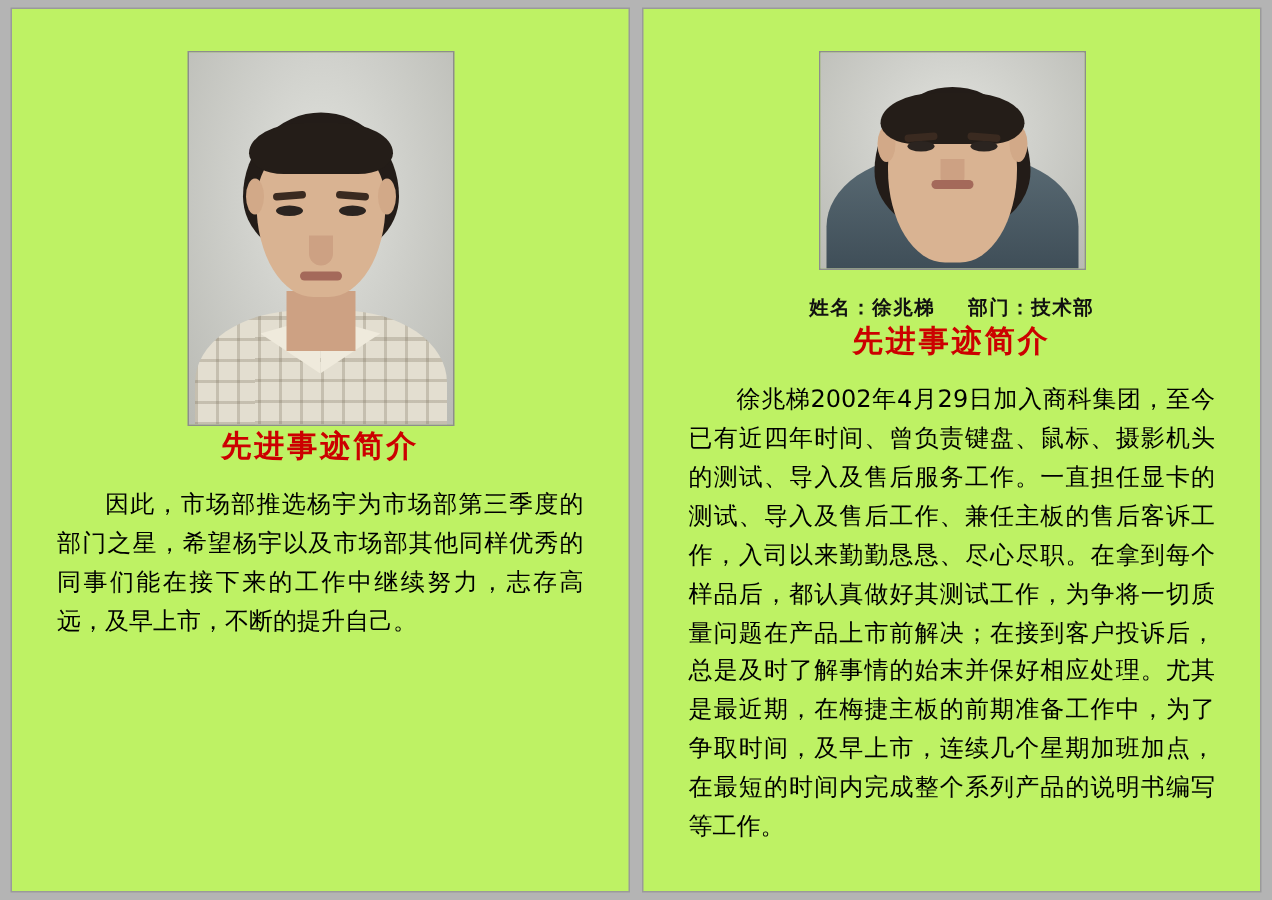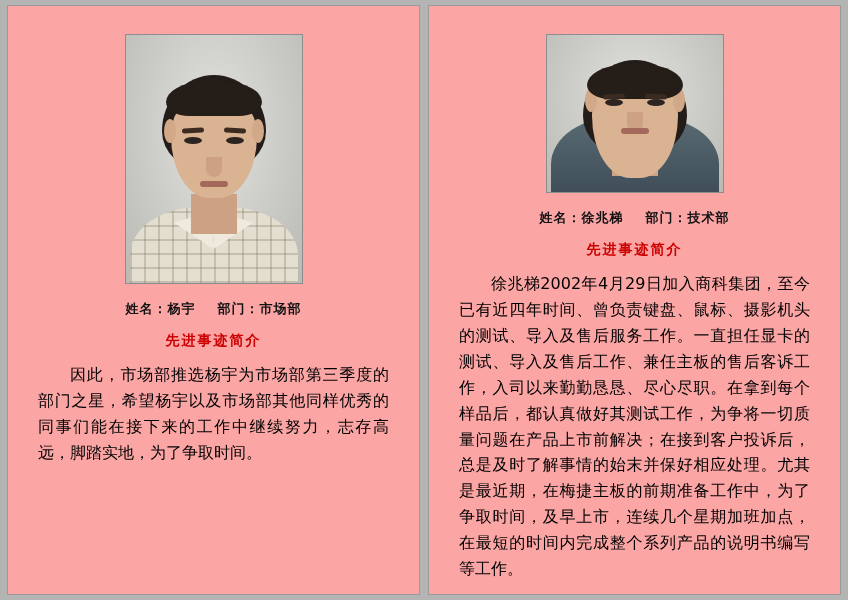--- a/index.html
+++ b/index.html
@@ -16,24 +16,24 @@
   .page-wrap {
     width: 848px;
     height: 600px;
     display: flex;
     gap: 10px;
     padding: 6px 8px;
     box-sizing: border-box;
     background: #b4b4b4;
   }
   .sheet {
-    background: #fca5a5;
+    background: #bef264;
     flex: 1 1 0;
     box-sizing: border-box;
-    padding: 18px 30px 10px 30px;
+    padding: 18px 30px 28px 30px;
     display: flex;
     flex-direction: column;
     align-items: center;
     box-shadow: 0 0 0 1px #9a9a9a;
     position: relative;
     overflow: hidden;
   }
   .photo {
     width: 176px;
     height: 248px;
@@ -185,23 +185,22 @@
   .caption {
     margin-top: 16px;
     font-size: 13px;
     color: #111;
     letter-spacing: 1px;
     font-family: "DejaVu Serif", "Liberation Serif", serif;
     font-weight: 700;
     white-space: pre;
   }
   .heading {
-    margin-top: 14px;
     color: #cc0000;
-    font-size: 14px;
+    font-size: 20px;
     font-weight: 700;
     letter-spacing: 2px;
     font-family: Liberation Sans, sans-serif;
   }
   .body-text {
     margin-top: 12px;
     width: 100%;
     font-size: 16px;
     line-height: 1.62;
     color: #000;
@@ -230,24 +229,23 @@
       <div class="ear-l"></div>
       <div class="ear-r"></div>
       <div class="fringe"></div>
       <div class="brow-l"></div>
       <div class="brow-r"></div>
       <div class="eye-l"></div>
       <div class="eye-r"></div>
       <div class="nose"></div>
       <div class="mouth"></div>
     </div>
-    <div class="caption">姓名：杨宇    部门：市场部</div>
     <div class="heading">先进事迹简介</div>
     <div class="body-text">
-      <p>因此，市场部推选杨宇为市场部第三季度的部门之星，希望杨宇以及市场部其他同样优秀的同事们能在接下来的工作中继续努力，志存高远，脚踏实地，为了争取时间。</p>
+      <p>因此，市场部推选杨宇为市场部第三季度的部门之星，希望杨宇以及市场部其他同样优秀的同事们能在接下来的工作中继续努力，志存高远，及早上市，不断的提升自己。</p>
     </div>
   </div>
 
   <div class="sheet">
     <div class="photo shirt-dark">
       <div class="bg"></div>
       <div class="body"></div>
       <div class="collar-l"></div>
       <div class="collar-r"></div>
       <div class="neck"></div>

